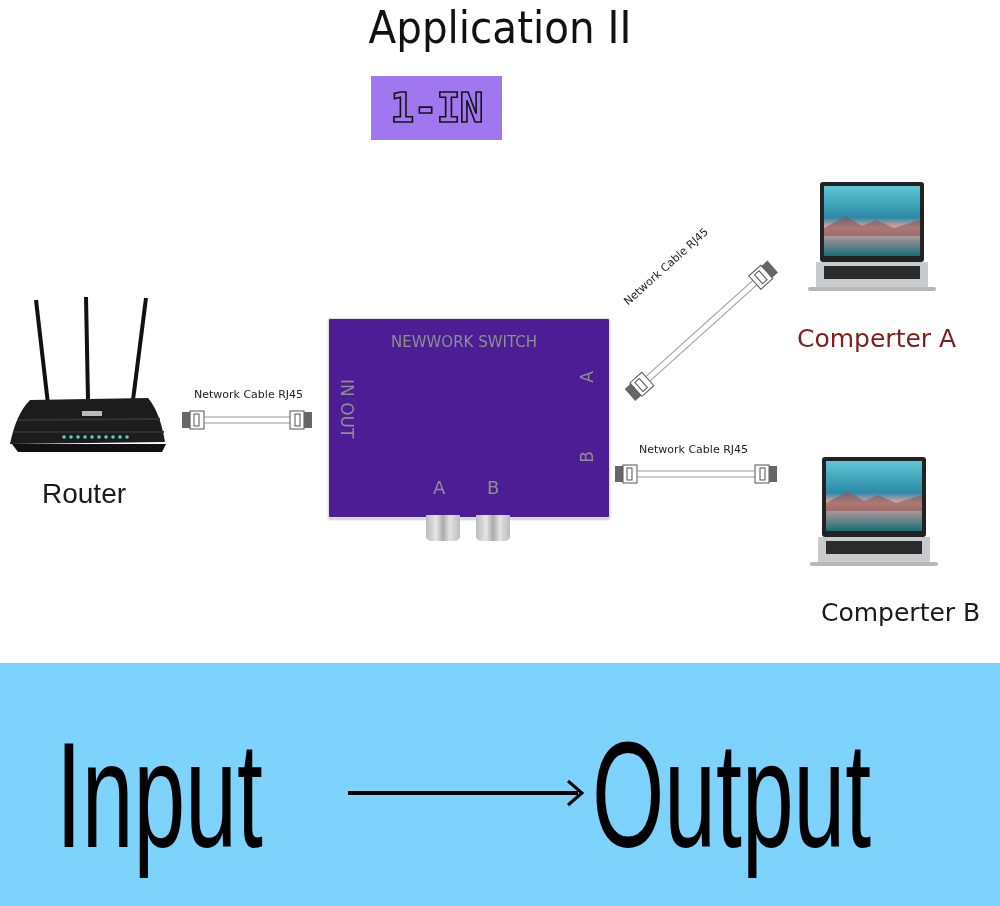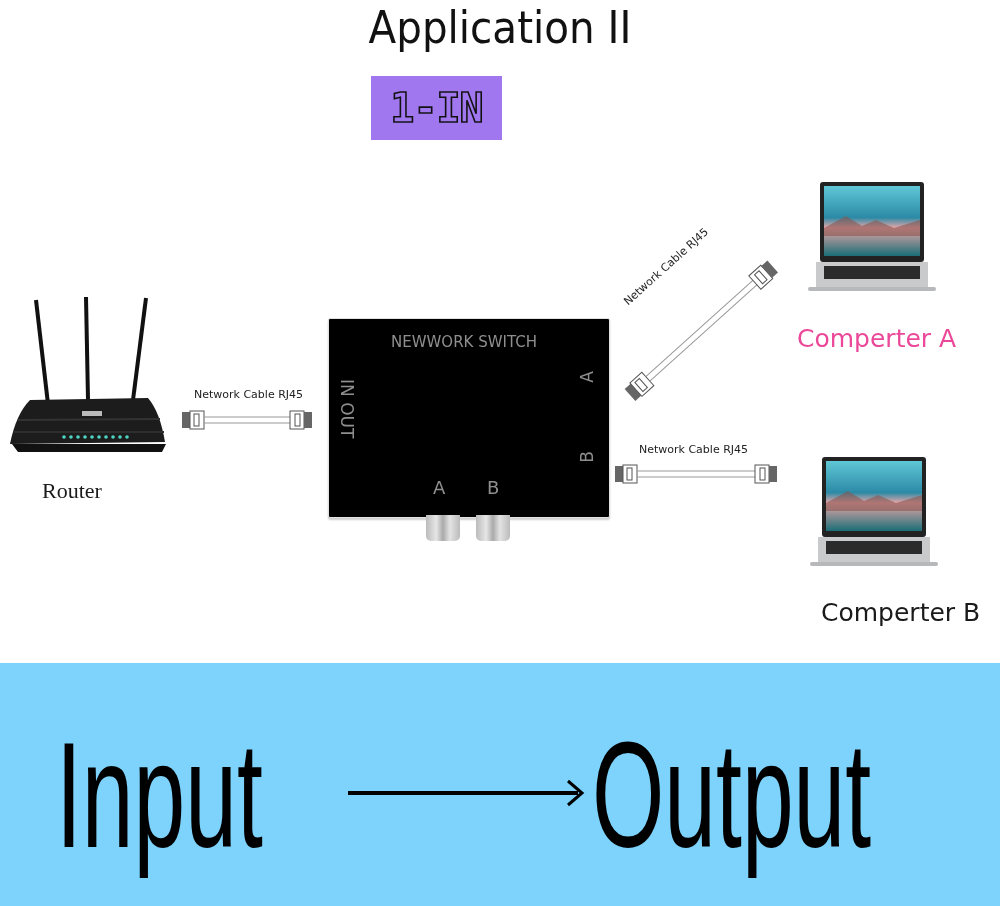--- a/index.html
+++ b/index.html
@@ -3,25 +3,25 @@
 <meta charset="utf-8">
 <style>
   html, body { margin: 0; padding: 0; }
   body { width: 1000px; height: 906px; background: #ffffff; position: relative; overflow: hidden; font-family: "DejaVu Sans", sans-serif; }
   .abs { position: absolute; }
   #title { left: 0; width: 1000px; top: 2px; text-align: center; font-size: 44px; color: #111; font-family: "DejaVu Sans", sans-serif; letter-spacing: 0px; transform: scaleX(0.92); }
   #badge { left: 371px; top: 76px; width: 298px; height: 64px; display: flex; border-radius: 23px; }
   #badge .half { display: flex; align-items: center; justify-content: center; height: 100%; font-family: "DejaVu Sans Mono", monospace; font-weight: bold; font-size: 40px; letter-spacing: -1px; color: transparent; -webkit-text-stroke: 1.6px #111; }
   #badge .left { width: 131px; background: #a077ee; }
   #badge .right { width: 130px; background: #7ee47c; }
-  .label-big { font-size: 22px; color: #1a1a1a; font-family: Liberation Serif, serif; }
+  .label-big { font-size: 28px; color: #1a1a1a; font-family: Liberation Sans, sans-serif; }
   .cable-label { font-size: 11px; color: #222; font-family: "DejaVu Sans", sans-serif; }
   #bottom { left: 0; top: 663px; width: 1000px; height: 243px; background: #7dd3fc; }
   .io-word { font-family: "Liberation Sans", sans-serif; font-size: 150px; color: #000; transform: scaleX(0.62); transform-origin: left top; line-height: 1; }
-  #switch-box { left: 328px; top: 318px; width: 280px; height: 198px; background: #000000; border: 1px solid #e2e2e0; border-radius: 2px; box-shadow: 0 2px 2px #cfcfcf; }
+  #switch-box { left: 328px; top: 318px; width: 280px; height: 198px; background: #4c1d95; border: 1px solid #e2e2e0; border-radius: 2px; box-shadow: 0 2px 2px #cfcfcf; }
   .sw-text { color: #8f8f8f; font-family: "DejaVu Sans", sans-serif; }
 </style>
 </head>
 <body>
 
 <div id="title" class="abs">Application II</div>
 <div id="badge" class="abs">
   <div class="half left">1-IN</div>
 </div>
 
@@ -117,21 +117,21 @@
       </linearGradient>
     </defs>
     <rect x="14" y="2" width="104" height="80" rx="3" fill="#222"></rect>
     <rect x="18" y="6" width="96" height="70" fill="url(#scr)"></rect>
     <path d="M18 48 L40 36 L56 46 L70 40 L88 48 L114 40 L114 56 L18 56 Z" fill="#8a5550" opacity="0.6"></path>
     <rect x="10" y="82" width="112" height="26" fill="#c9cacc"></rect>
     <rect x="18" y="86" width="96" height="13" fill="#2b2b2b"></rect>
     <rect x="2" y="107" width="128" height="4" rx="2" fill="#b7b8ba"></rect>
   </svg>
 </div>
-<div class="abs" style="left:797px; top:324px; font-size:25px; color:#ec4899; font-family:'DejaVu Sans', sans-serif;">Comperter A</div>
+<div class="abs" style="left:797px; top:324px; font-size:25px; color:#7f1d1d; font-family:'DejaVu Sans', sans-serif;">Comperter A</div>
 
 <div class="abs" style="left:808px; top:455px;">
   <svg width="132" height="114" viewBox="0 0 132 114">
     <rect x="14" y="2" width="104" height="80" rx="3" fill="#222"></rect>
     <rect x="18" y="6" width="96" height="70" fill="url(#scr)"></rect>
     <path d="M18 48 L40 36 L56 46 L70 40 L88 48 L114 40 L114 56 L18 56 Z" fill="#8a5550" opacity="0.6"></path>
     <rect x="10" y="82" width="112" height="26" fill="#c9cacc"></rect>
     <rect x="18" y="86" width="96" height="13" fill="#2b2b2b"></rect>
     <rect x="2" y="107" width="128" height="4" rx="2" fill="#b7b8ba"></rect>
   </svg>

